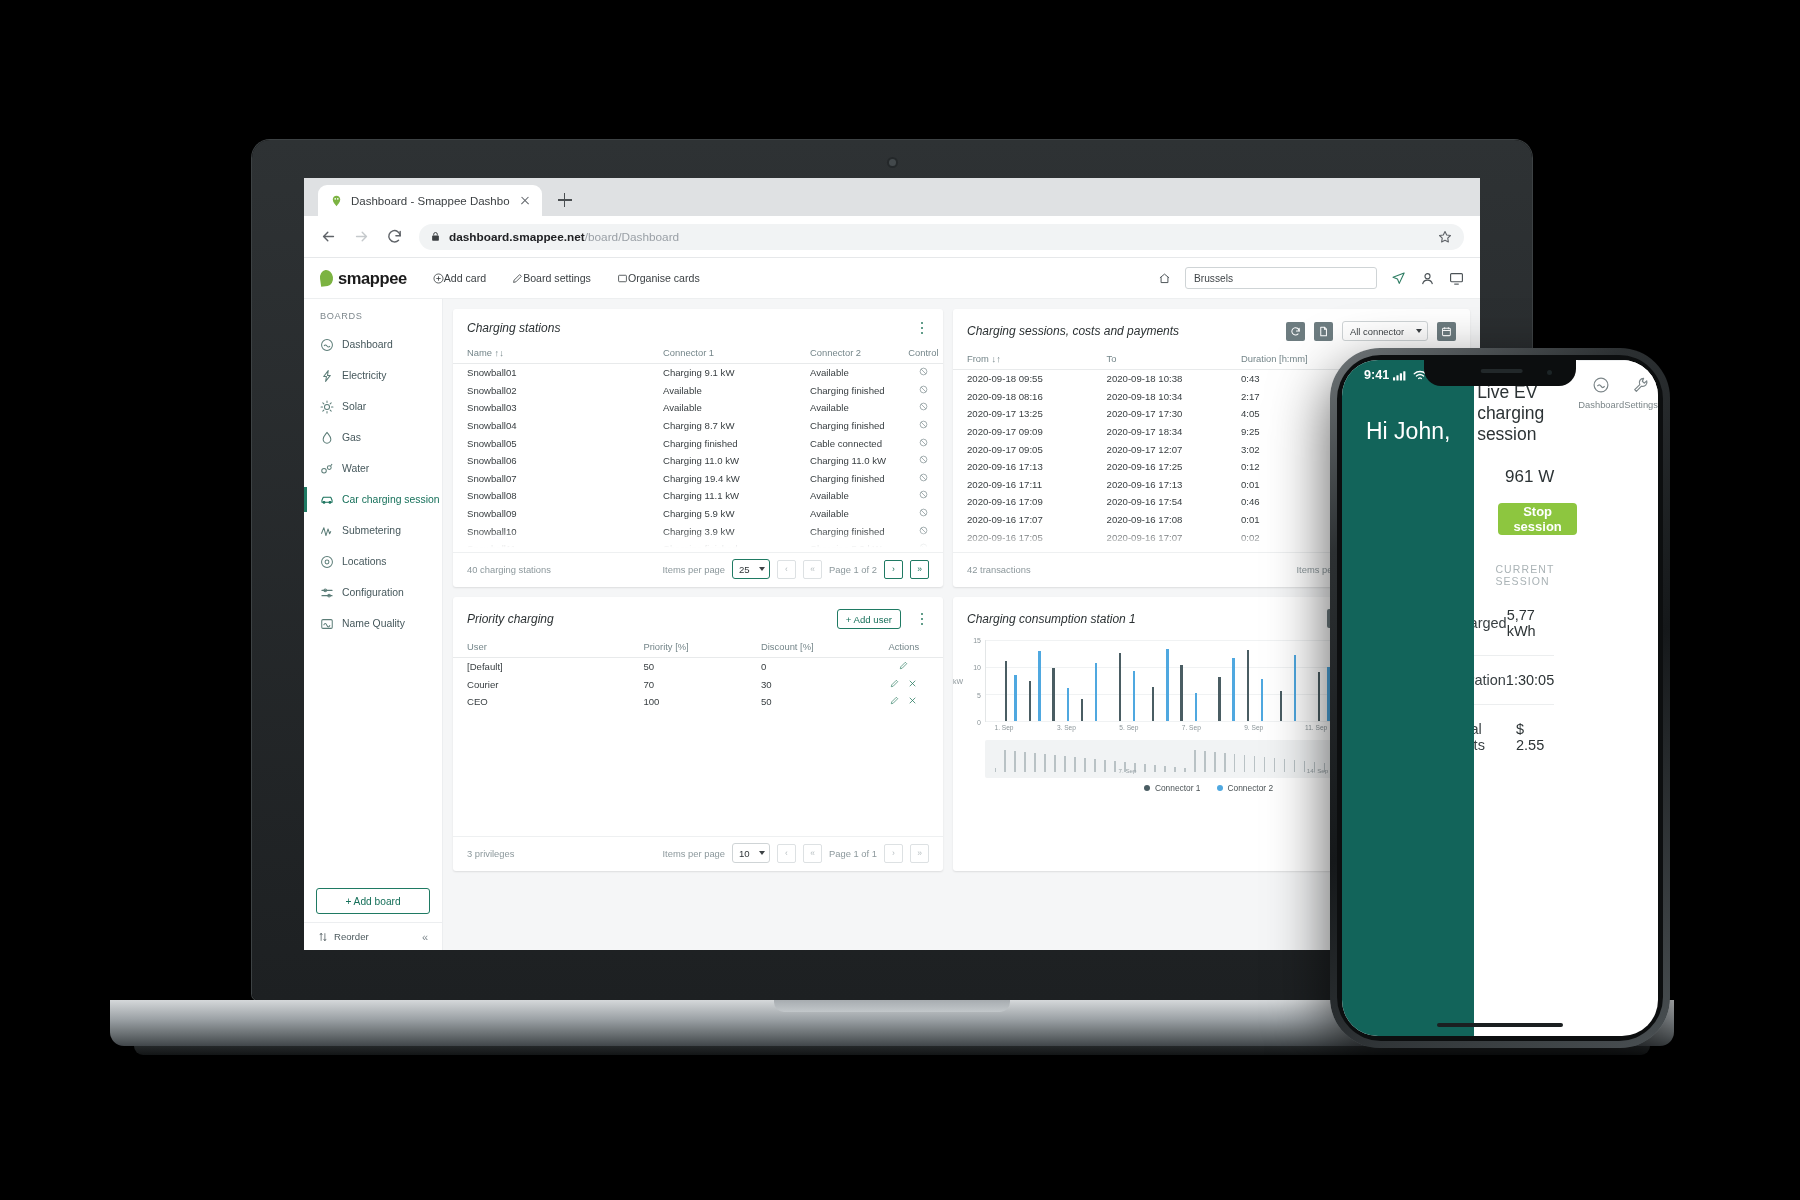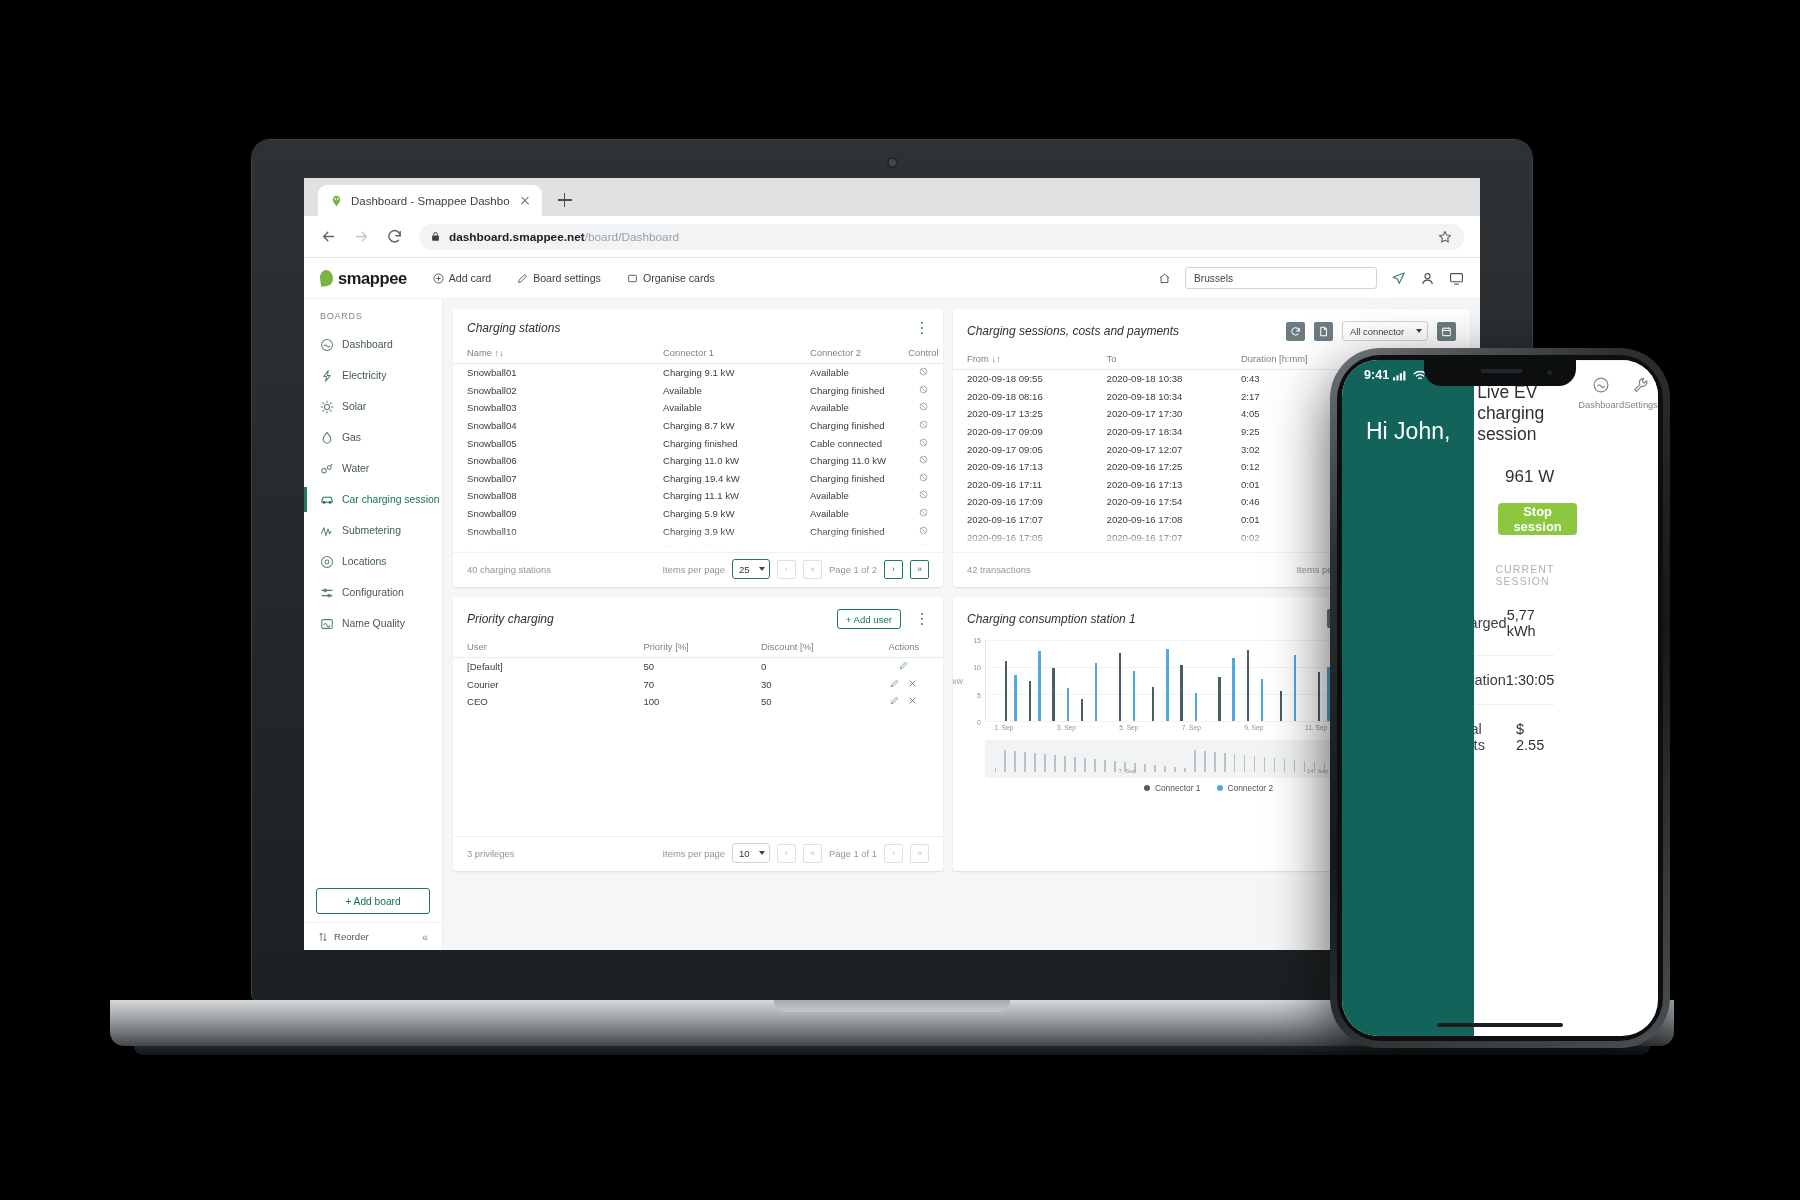--- a/index.html
+++ b/index.html
@@ -49,21 +49,21 @@
   .url b{color:#202124;font-weight:700;}
   .star{width:14px;height:14px;margin-left:auto;flex:0 0 auto;cursor:pointer;}
 
   
   .app{flex:1;background:#fff;display:flex;flex-direction:column;overflow:hidden;}
   .appbar{height:41px;background:#fff;display:flex;align-items:center;padding:0 16px;gap:26px;
     border-bottom:1px solid #edeff0;}
   .brand{display:flex;align-items:center;gap:5px;}
   .brand-leaf{width:13px;height:16px;background:#7cb342;border-radius:50% 50% 50% 0;transform:rotate(-8deg);}
   .brand-txt{font-size:16.5px;font-weight:700;color:#1b1b1b;letter-spacing:-.4px;}
-  .appbar-item{display:flex;align-items:center;gap:5px;font-size:10.6px;color:#3c4144;cursor:pointer;}
+  .appbar-item{display:flex;align-items:center;font-size:10.6px;color:#3c4144;cursor:pointer;}
   .appbar-right{margin-left:auto;display:flex;align-items:center;gap:14px;}
   .loc-field{width:192px;height:22px;border:1px solid #cfd4d6;border-radius:3px;display:flex;
     align-items:center;padding:0 8px;font-size:10.2px;color:#3f4447;background:#fff;}
   .ic{width:15px;height:15px;flex:0 0 auto;}
 
   .body{flex:1;display:flex;min-height:0;}
 
   
   .sidebar{width:139px;background:#fff;border-right:1px solid #eceef0;display:flex;flex-direction:column;padding-top:12px;}
   .sb-head{font-size:9.2px;letter-spacing:.6px;color:#7d878c;padding:0 0 8px 16px;font-weight:400;}

